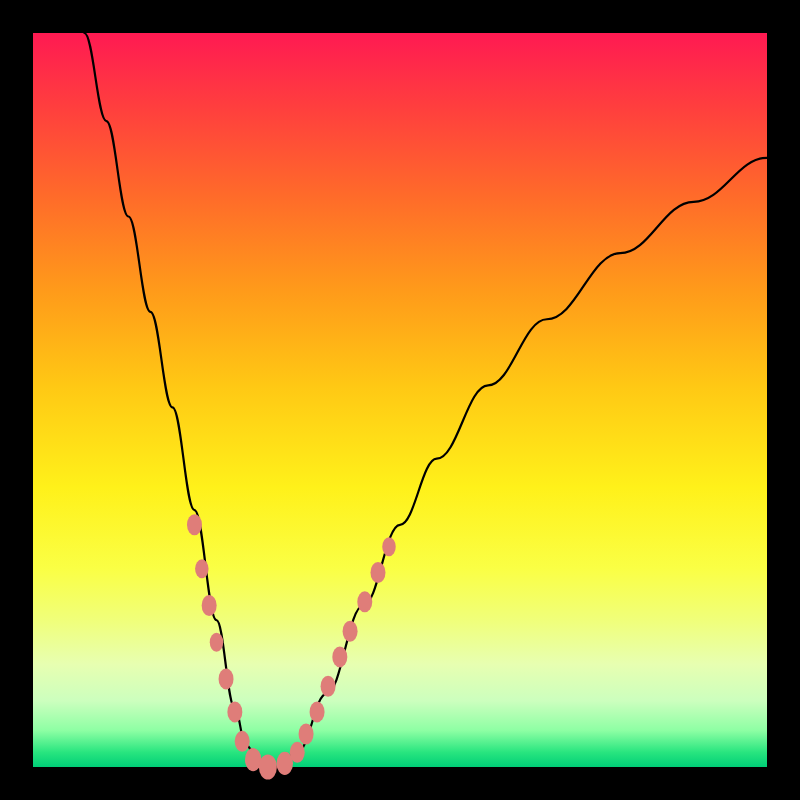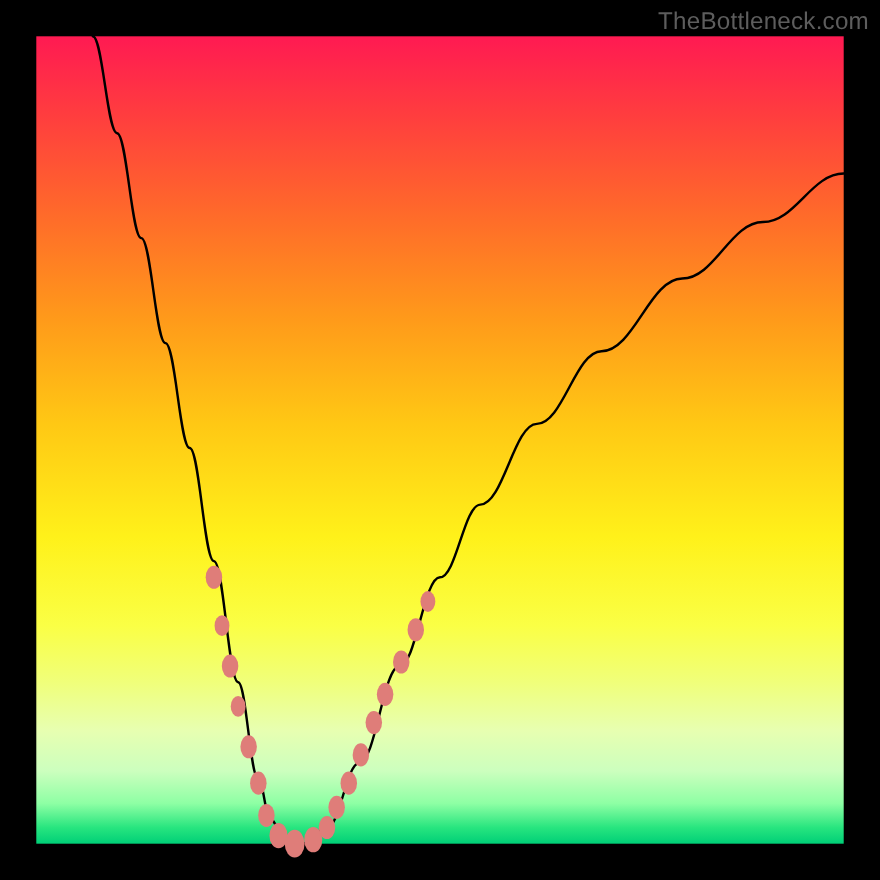--- a/index.html
+++ b/index.html
@@ -67,21 +67,20 @@
   }
   .beads {
     fill: #df7d79;
     stroke: none;
   }
 </style>
 </head>
 <body>
 
 <div class="frame">
-  <div class="watermark">TheBottleneck.com</div>
   <div class="plot-area">
     <svg class="curve" viewBox="0 0 734 734">
       <path id="curve-path" class="curve-line" d="M 51.38 0.00 C 60.19 0.00, 64.59 88.08, 73.40 88.08 C 82.21 88.08, 86.61 183.50, 95.42 183.50 C 104.23 183.50, 108.63 278.92, 117.44 278.92 C 126.25 278.92, 130.65 374.34, 139.46 374.34 C 148.27 374.34, 152.67 477.10, 161.48 477.10 C 170.29 477.10, 174.69 587.20, 183.50 587.20 C 190.84 587.20, 194.51 675.28, 201.85 675.28 C 206.25 675.28, 208.46 711.98, 212.86 711.98 C 218.73 711.98, 221.67 734.00, 227.54 734.00 C 233.41 734.00, 236.35 734.00, 242.22 734.00 C 251.03 734.00, 255.43 719.32, 264.24 719.32 C 275.98 719.32, 281.86 660.60, 293.60 660.60 C 308.28 660.60, 315.62 572.52, 330.30 572.52 C 344.98 572.52, 352.32 491.78, 367.00 491.78 C 381.68 491.78, 389.02 425.72, 403.70 425.72 C 424.25 425.72, 434.53 352.32, 455.08 352.32 C 478.57 352.32, 490.31 286.26, 513.80 286.26 C 543.16 286.26, 557.84 220.20, 587.20 220.20 C 616.56 220.20, 631.24 168.82, 660.60 168.82 C 689.96 168.82, 704.64 124.78, 734.00 124.78 "></path>
       <g id="bead-group" class="beads">
           <ellipse cx="161.48" cy="491.78" rx="7.50" ry="10.50" fill="#df7d79"></ellipse>
           <ellipse cx="168.82" cy="535.82" rx="6.75" ry="9.45" fill="#df7d79"></ellipse>
           <ellipse cx="176.16" cy="572.52" rx="7.50" ry="10.50" fill="#df7d79"></ellipse>
           <ellipse cx="183.50" cy="609.22" rx="6.75" ry="9.45" fill="#df7d79"></ellipse>
           <ellipse cx="193.04" cy="645.92" rx="7.50" ry="10.50" fill="#df7d79"></ellipse>
           <ellipse cx="201.85" cy="678.95" rx="7.50" ry="10.50" fill="#df7d79"></ellipse>

